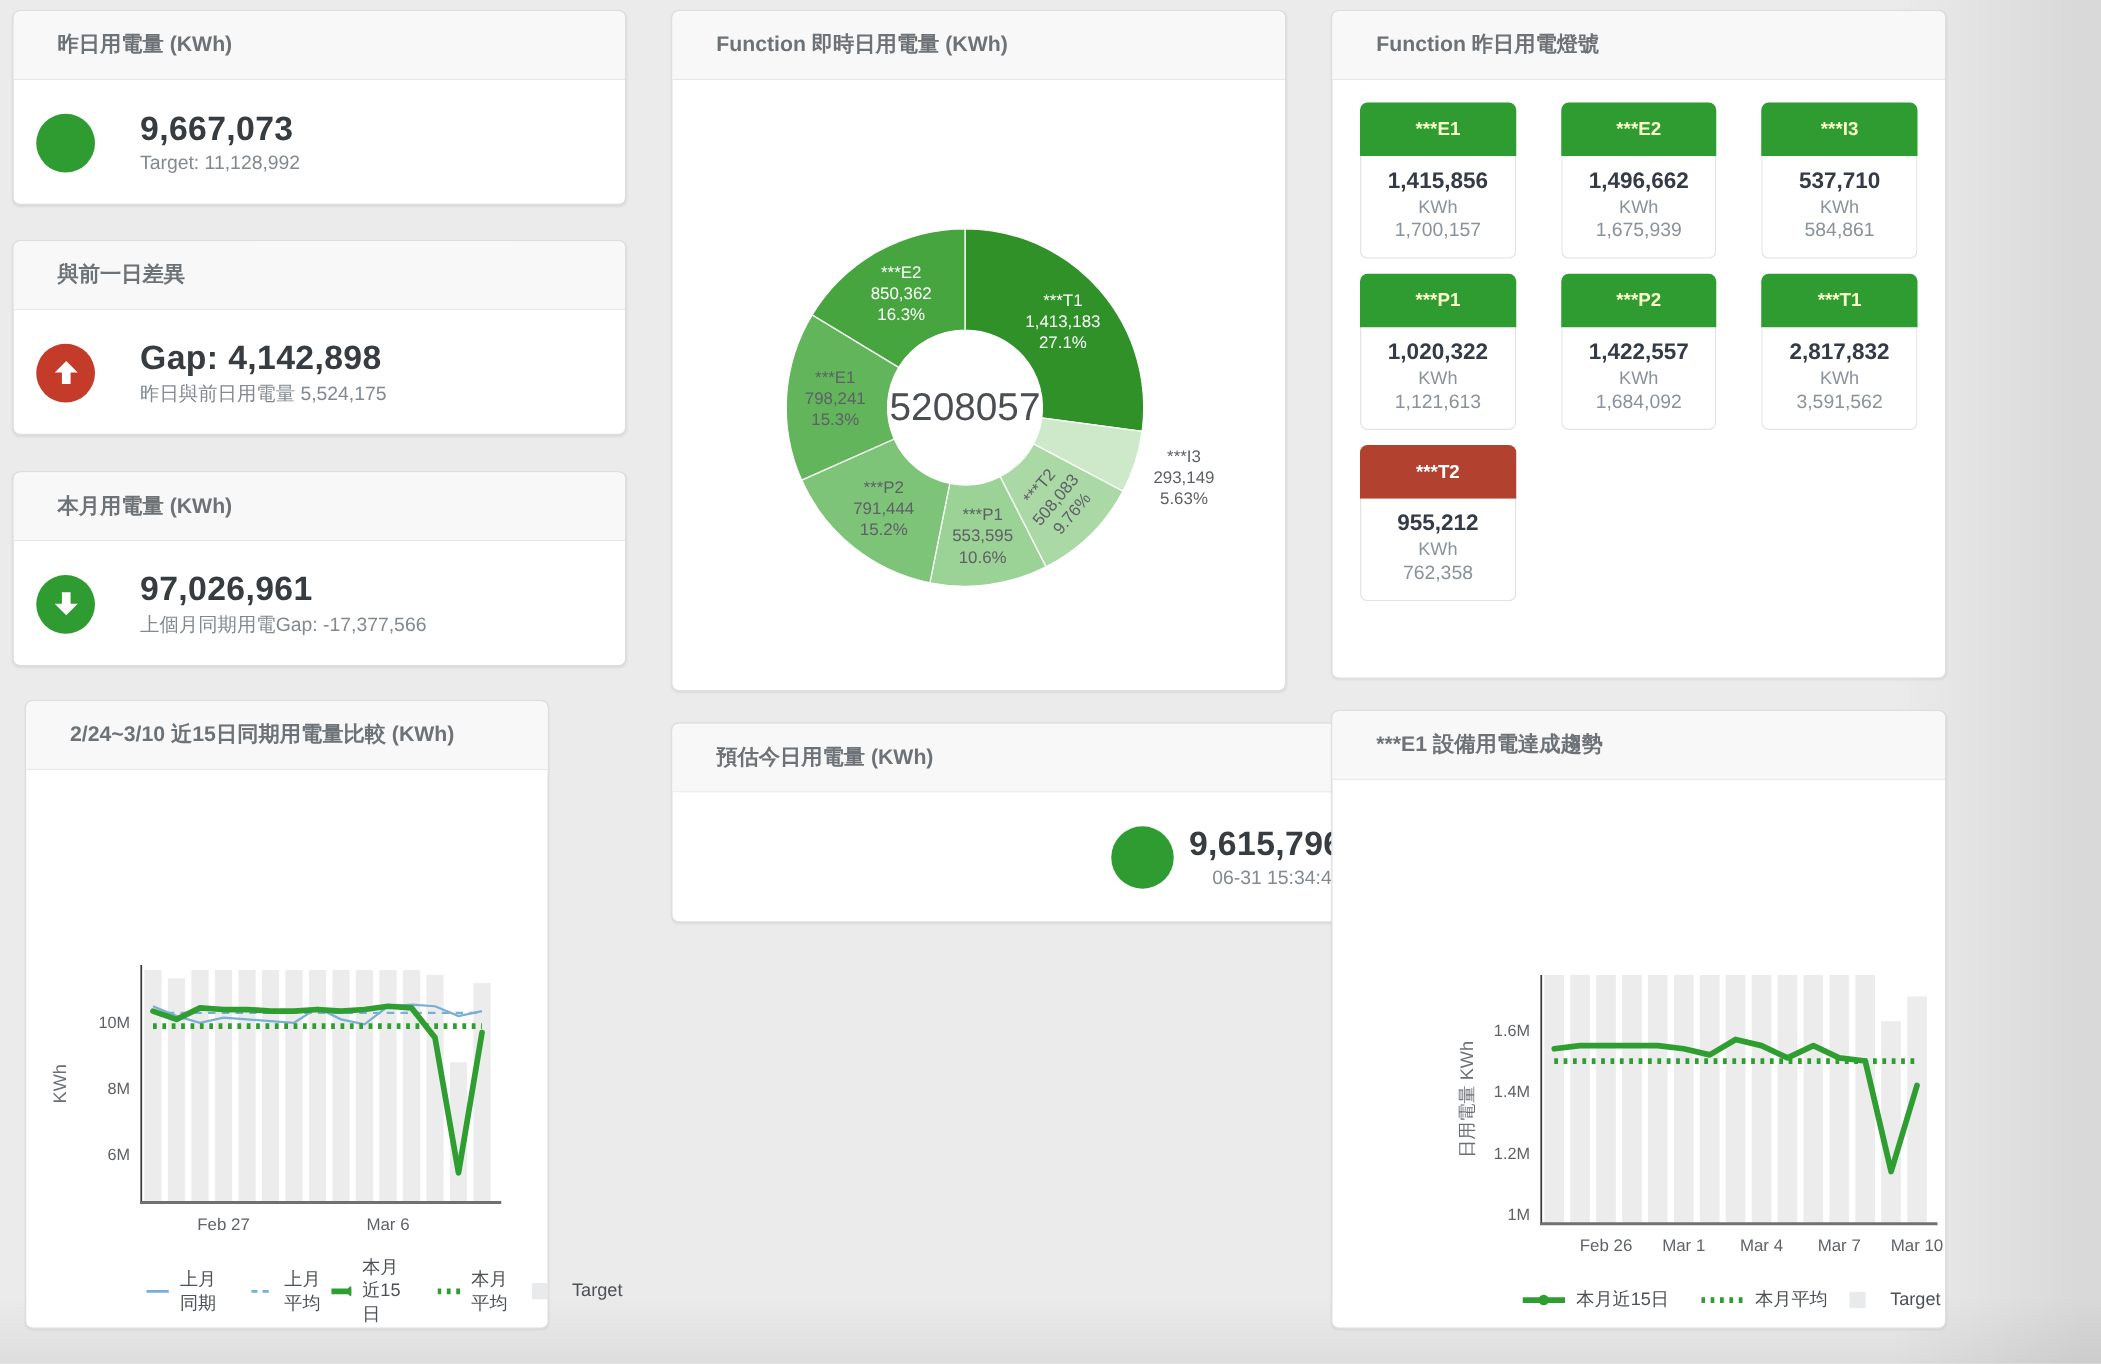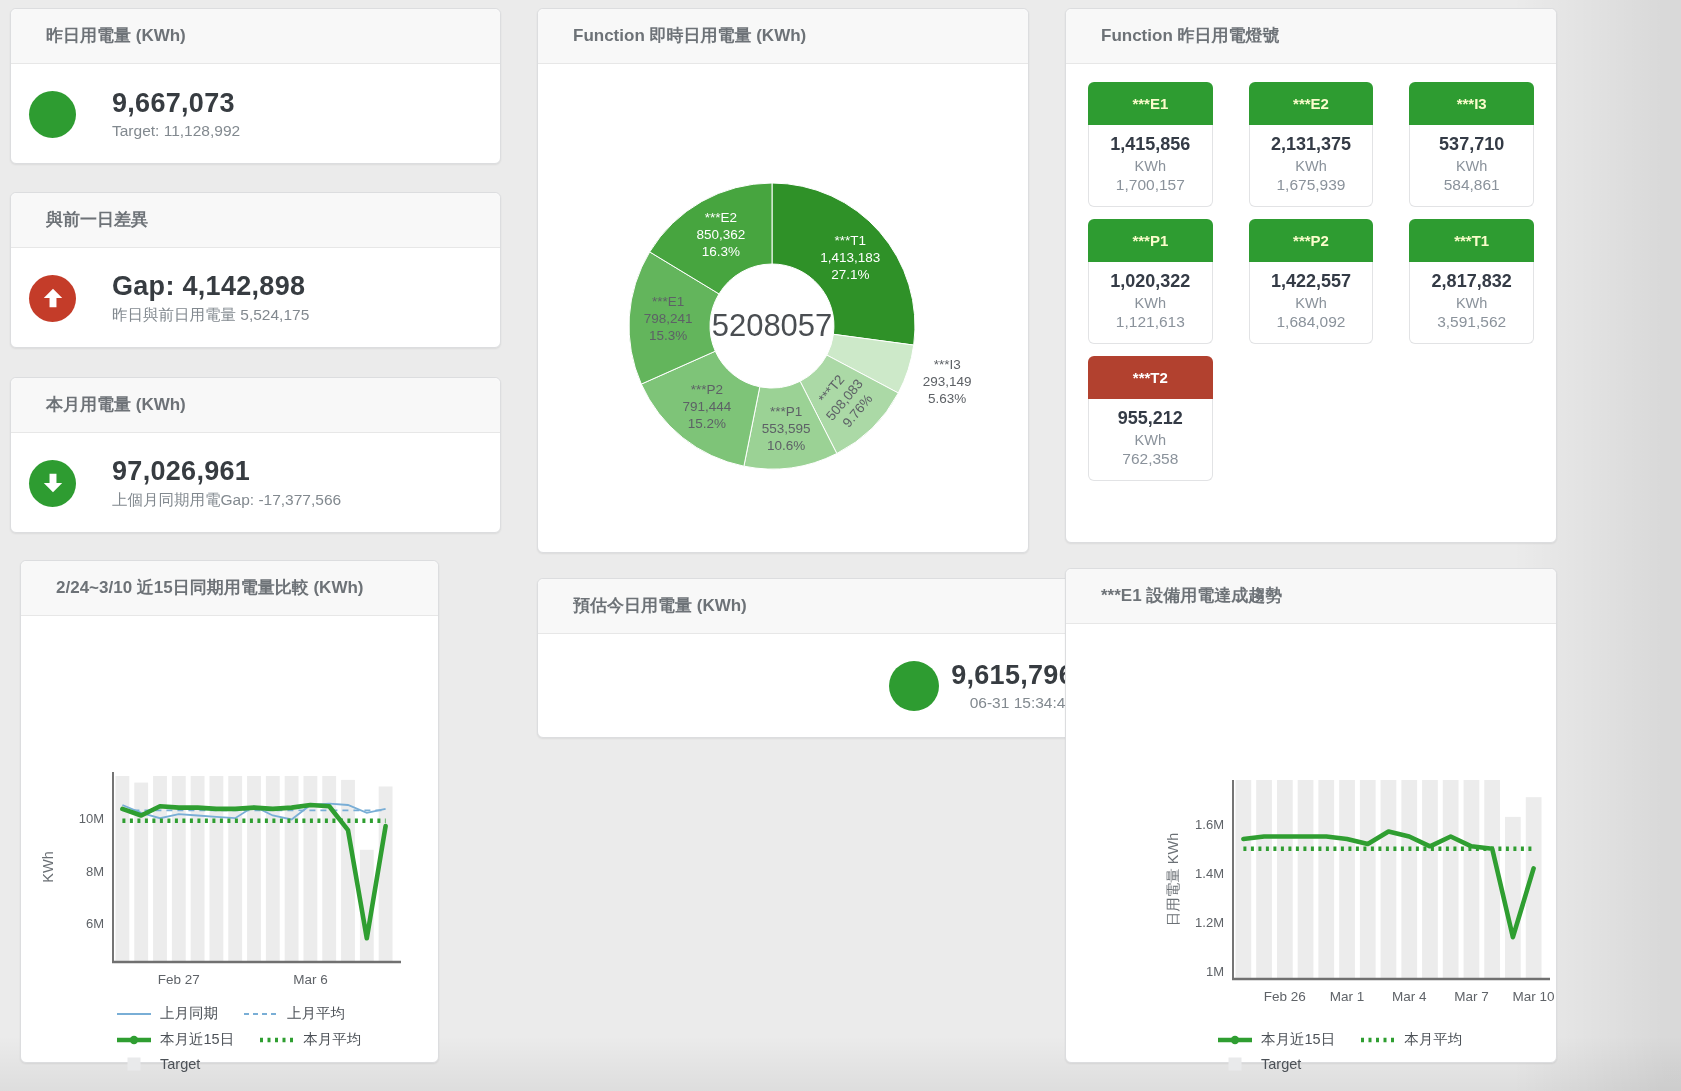--- a/index.html
+++ b/index.html
@@ -41,21 +41,21 @@
   .tile-header{color:#fff;font-weight:bold;font-size:15px;text-align:center;padding:13px 0;border-radius:6px 6px 0 0;}
   .tile-body{border:1px solid #e2e3e5;border-top:none;border-radius:0 0 6px 6px;text-align:center;
     padding:9px 4px 12px;background:#fff;}
   .tile-value{font-size:18px;font-weight:bold;color:#343b46;margin-bottom:3px;}
   .tile-unit{font-size:14.5px;color:#8a929b;margin-bottom:2px;}
   .tile-secondary{font-size:15.5px;color:#8a929b;}
 
   .chart-body{display:flex;flex-direction:column;}
   #card-compare .chart-body{padding-top:150px;}
   #card-trend .chart-body{padding-top:150px;}
-  .legend{display:flex;flex-direction:column;gap:7px;margin-top:6px;}
+  .legend{display:flex;flex-direction:row;gap:7px;margin-top:6px;align-items:center;}
   #card-compare .legend{margin-left:96px;}
   #card-trend .legend{margin-left:152px;}
   .legend-row{display:flex;gap:26px;}
   .legend-item{display:flex;align-items:center;gap:9px;font-size:14.5px;color:#4c5157;cursor:pointer;}
   svg text{font-family:"Liberation Sans", sans-serif;}
 </style>
 </head>
 <body>
 
 <div class="page">
@@ -216,21 +216,21 @@
           <div class="tile-header" style="background: rgb(46, 156, 49); color: rgb(250, 252, 203);">***E1</div>
           <div class="tile-body">
             <div class="tile-value">1,415,856</div>
             <div class="tile-unit">KWh</div>
             <div class="tile-secondary">1,700,157</div>
           </div>
         </div>
         <div class="tile">
           <div class="tile-header" style="background: rgb(46, 156, 49); color: rgb(250, 252, 203);">***E2</div>
           <div class="tile-body">
-            <div class="tile-value">2,131,375</div>
+            <div class="tile-value">1,496,662</div>
             <div class="tile-unit">KWh</div>
             <div class="tile-secondary">1,675,939</div>
           </div>
         </div>
         <div class="tile">
           <div class="tile-header" style="background: rgb(46, 156, 49); color: rgb(250, 252, 203);">***I3</div>
           <div class="tile-body">
             <div class="tile-value">537,710</div>
             <div class="tile-unit">KWh</div>
             <div class="tile-secondary">584,861</div>

